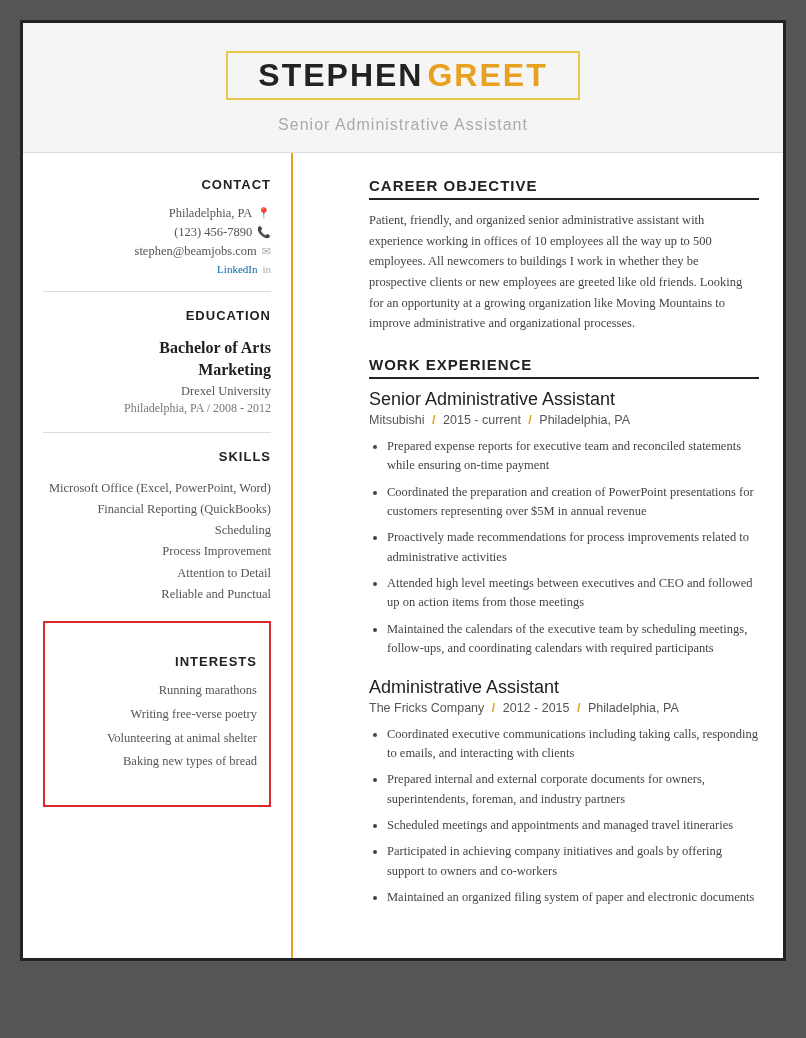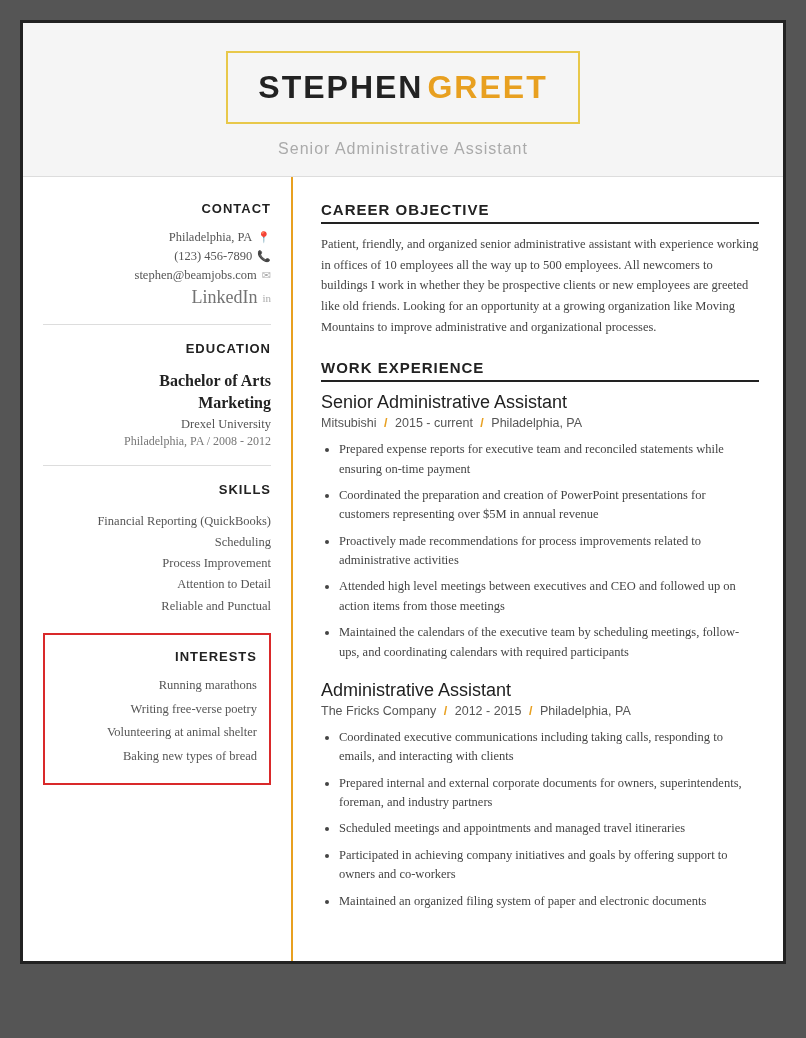--- a/index.html
+++ b/index.html
@@ -20,21 +20,21 @@
     
     .header {
       background: #f5f5f5;
       text-align: center;
       padding: 28px 20px 18px;
       border-bottom: 1px solid #ddd;
     }
     .name-box {
       display: inline-block;
       border: 2px solid #e8c84a;
-      padding: 16px 30px;
+      padding: 4px 30px;
       margin-bottom: 10px;
     }
     .name-first {
       font-family: Arial, sans-serif;
       font-size: 32px;
       font-weight: 900;
       color: #222;
       letter-spacing: 2px;
       text-transform: uppercase;
     }
@@ -49,20 +49,21 @@
     .title {
       font-family: Arial, sans-serif;
       font-size: 16px;
       color: #aaa;
       letter-spacing: 1px;
       margin-top: 6px;
     }
     
     .body-container {
       display: flex;
+      gap: 48px;
     }
     
     .left-col {
       width: 270px;
       min-width: 270px;
       padding: 24px 20px;
       border-right: 2px solid #e8a020;
     }
     .section-title-left {
       font-family: Arial, sans-serif;
@@ -83,22 +84,22 @@
       display: flex;
       align-items: center;
       justify-content: flex-end;
       gap: 5px;
     }
     .contact-icon {
       color: #aaa;
       font-size: 11px;
     }
     .linkedin-link {
-      color: #737373;
-      font-size: 18px;
+      color: #0369a1;
+      font-size: 11px;
     }
     .left-divider {
       border: none;
       border-top: 1px solid #ddd;
       margin: 16px 0;
     }
     .education-item {
       text-align: right;
     }
     .edu-degree {
@@ -120,21 +121,21 @@
       text-align: right;
     }
     .skill-item {
       font-size: 12.5px;
       color: #555;
       line-height: 1.7;
     }
     
     .interests-box {
       border: 2px solid #d9292a;
-      padding: 14px 12px;
+      padding: 31px 12px;
       margin-top: 16px;
     }
     .interests-title {
       font-family: Arial, sans-serif;
       font-size: 13px;
       font-weight: 800;
       text-align: right;
       color: #222;
       text-transform: uppercase;
       letter-spacing: 1px;
@@ -247,20 +248,21 @@
         <div class="edu-degree">Bachelor of Arts</div>
         <div class="edu-degree">Marketing</div>
         <div class="edu-school">Drexel University</div>
         <div class="edu-detail">Philadelphia, PA  /  2008 - 2012</div>
       </div>
 
       <hr class="left-divider">
 
       <div class="section-title-left">Skills</div>
       <div class="skills-list">
+        <div class="skill-item">Microsoft Office (Excel, PowerPoint, Word)</div>
         <div class="skill-item">Financial Reporting (QuickBooks)</div>
         <div class="skill-item">Scheduling</div>
         <div class="skill-item">Process Improvement</div>
         <div class="skill-item">Attention to Detail</div>
         <div class="skill-item">Reliable and Punctual</div>
       </div>
 
       <div class="interests-box">
         <div class="interests-title">Interests</div>
         <div class="interest-item">Running marathons</div>

